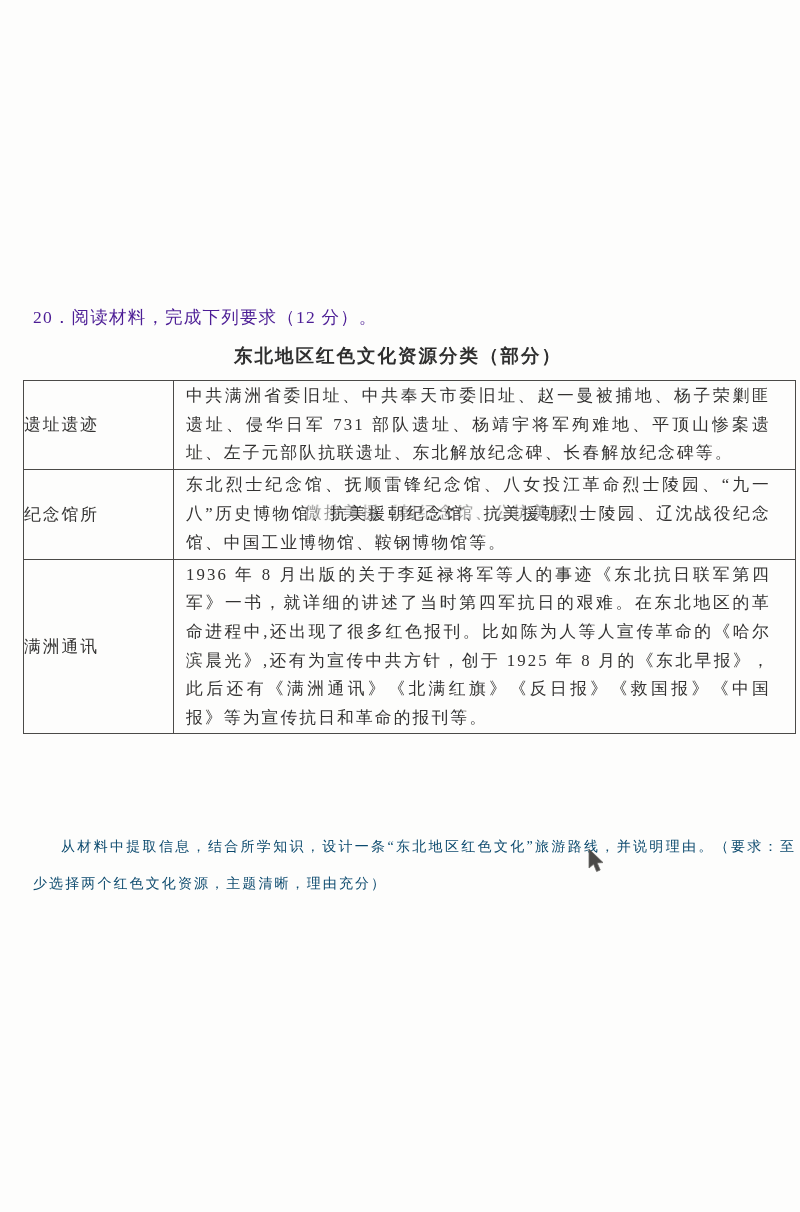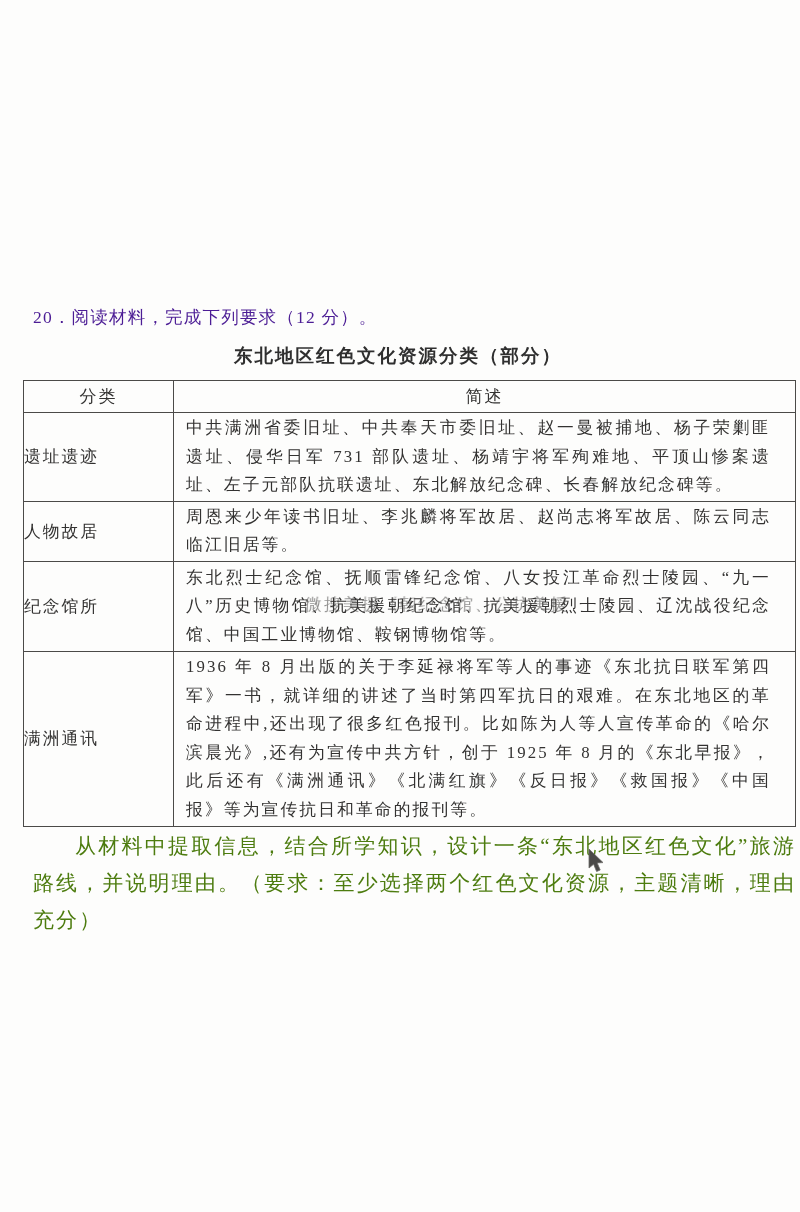--- a/index.html
+++ b/index.html
@@ -82,26 +82,26 @@
     opacity: 0.55;
     filter: blur(0.4px);
     transform: translate(3px, -2px) skewX(-2deg);
     white-space: nowrap;
     pointer-events: none;
   }
   .closing-paragraph {
     position: absolute;
     left: 33px; top: 828px;
     width: 763px;
-    font-size: 21px;
+    font-size: 14px;
     line-height: 37px;
     letter-spacing: 2.1px;
     text-indent: 2em;
     text-align: justify;
-    color: #4d7c0f;
+    color: #0c4a6e;
     font-family: Liberation Serif, serif;
   }
   .mouse-cursor {
     position: absolute;
     left: 585px; top: 849px;
     width: 22px; height: 26px;
     pointer-events: none;
   }
 </style>
 </head>
@@ -112,31 +112,23 @@
 <div class="question-line">20．阅读材料，完成下列要求（12 分）。</div>
 
 <div class="table-title">东北地区红色文化资源分类（部分）</div>
 
 <table class="resource-table">
   <colgroup>
       <col class="c1">
       <col>
     </colgroup>
   <tbody>
-      <tr>
-    <th>分类</th>
-    <th>简述</th>
-  </tr>
   <tr class="r1">
     <td class="cat">遗址遗迹</td>
     <td class="desc">中共满洲省委旧址、中共奉天市委旧址、赵一曼被捕地、杨子荣剿匪遗址、侵华日军 731 部队遗址、杨靖宇将军殉难地、平顶山惨案遗址、左子元部队抗联遗址、东北解放纪念碑、长春解放纪念碑等。</td>
-  </tr>
-  <tr class="r2">
-    <td class="cat">人物故居</td>
-    <td class="desc">周恩来少年读书旧址、李兆麟将军故居、赵尚志将军故居、陈云同志临江旧居等。</td>
   </tr>
   <tr class="r3">
     <td class="cat">纪念馆所</td>
     <td class="desc">
       <span>东北烈士纪念馆、抚顺雷锋纪念馆、八女投江革命烈士陵园、“九一八”历史博物馆、抗美援朝纪念馆、抗美援朝烈士陵园、辽沈战役纪念馆、中国工业博物馆、鞍钢博物馆等。</span>
       <span class="ghost-overlay">微搜美援《朝纪念馆、公抗美援</span>
     </td>
   </tr>
   <tr class="r4">
     <td class="cat">满洲通讯</td>

